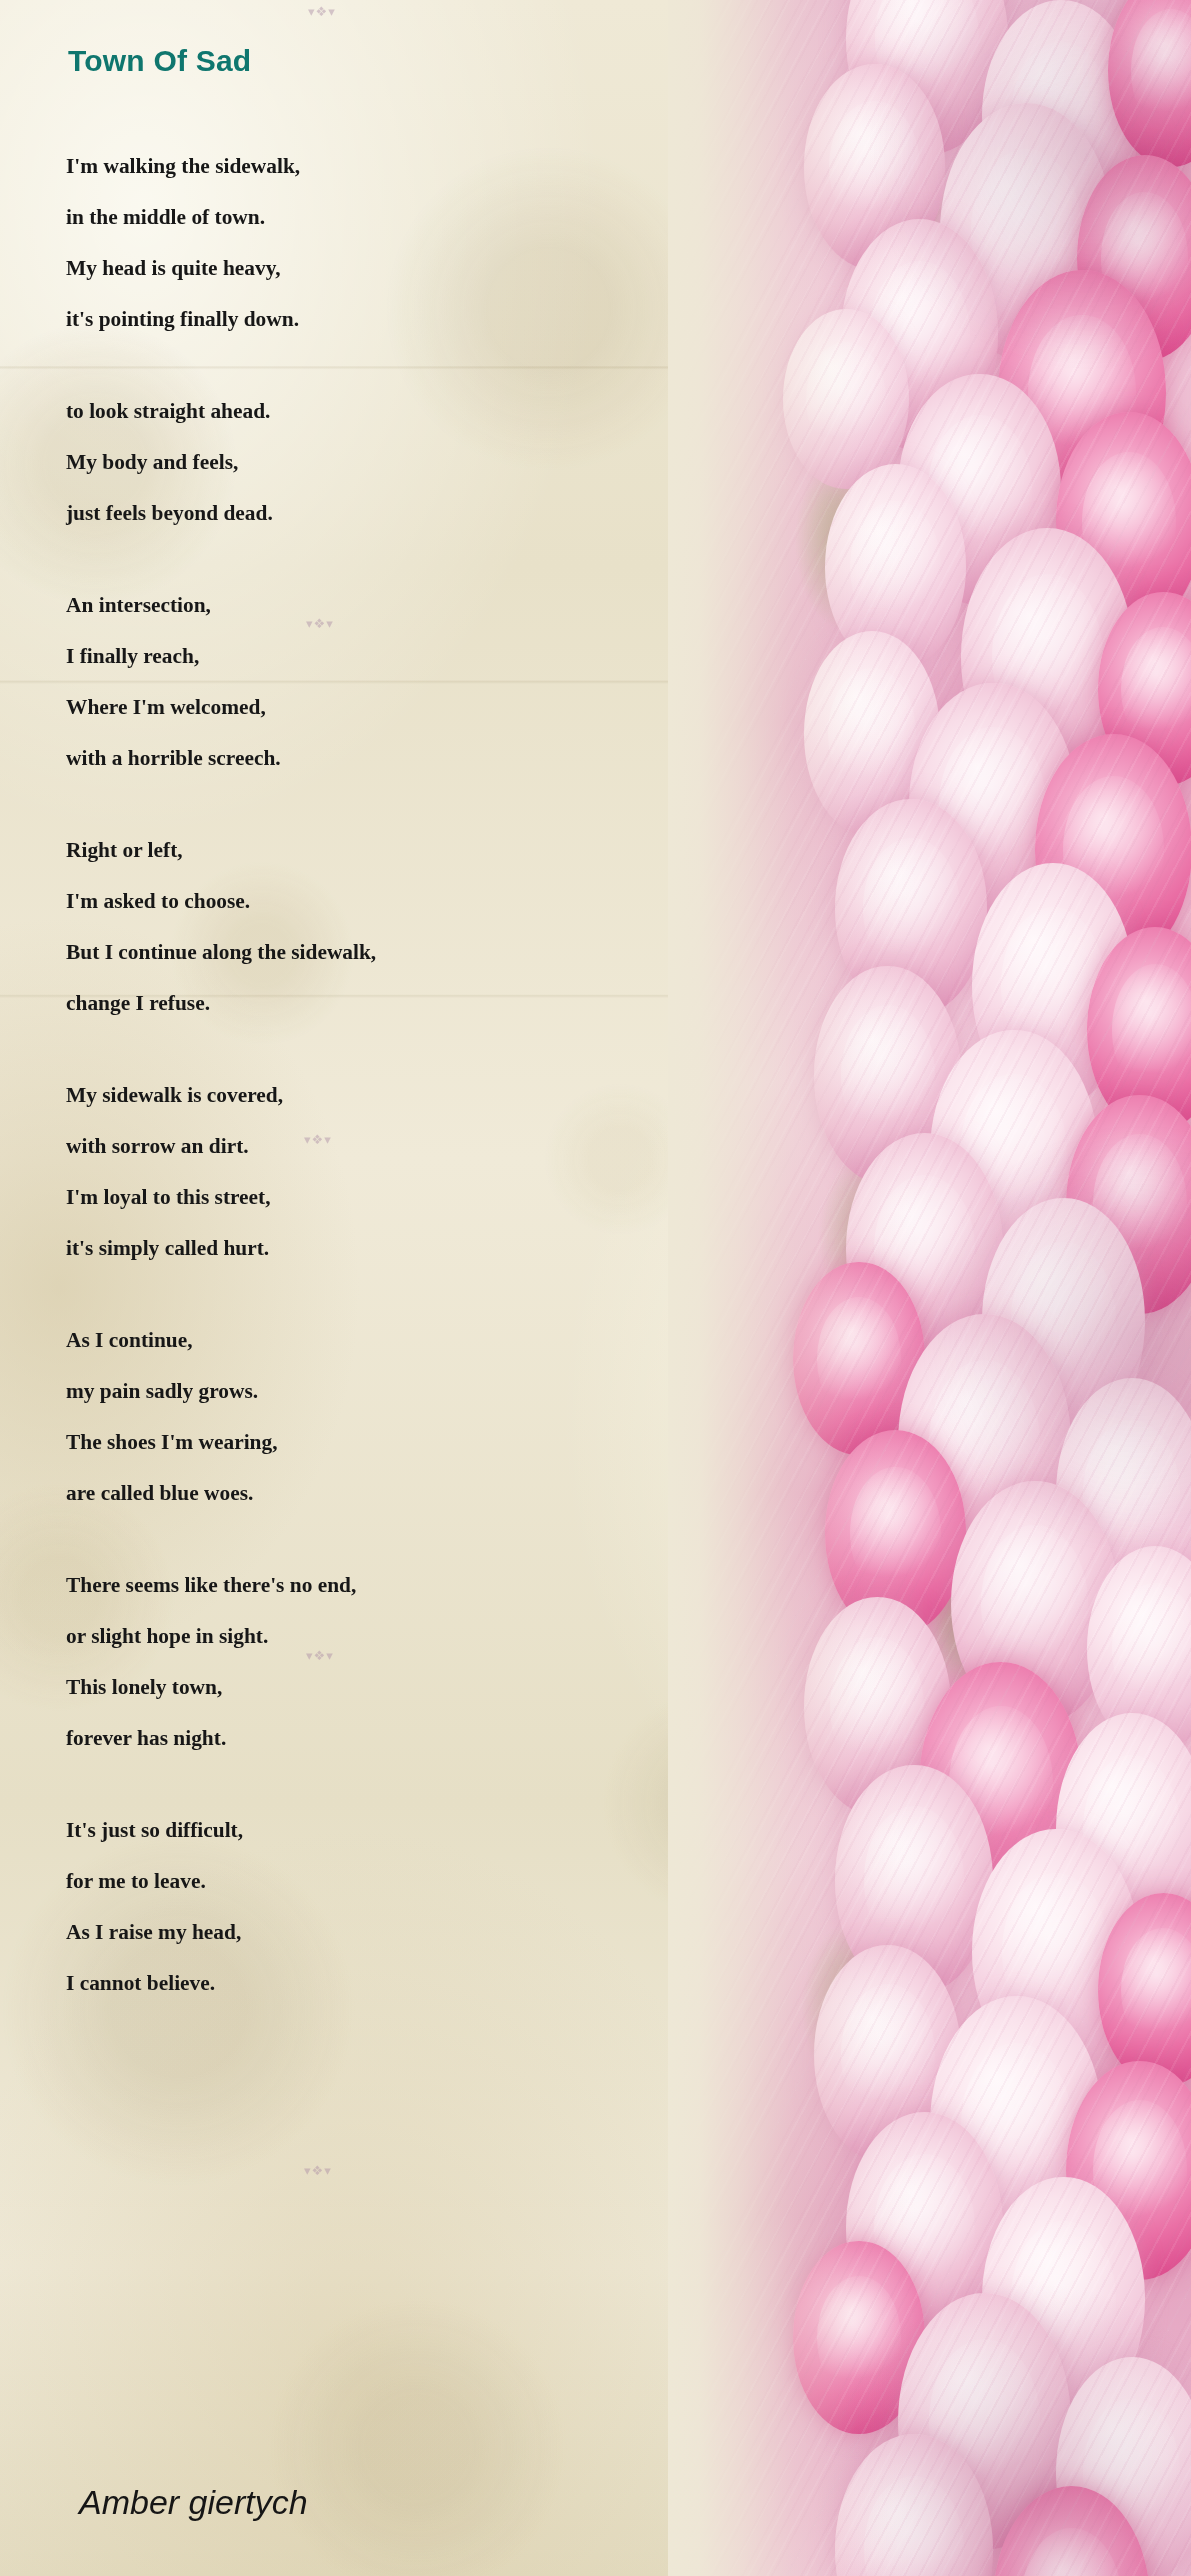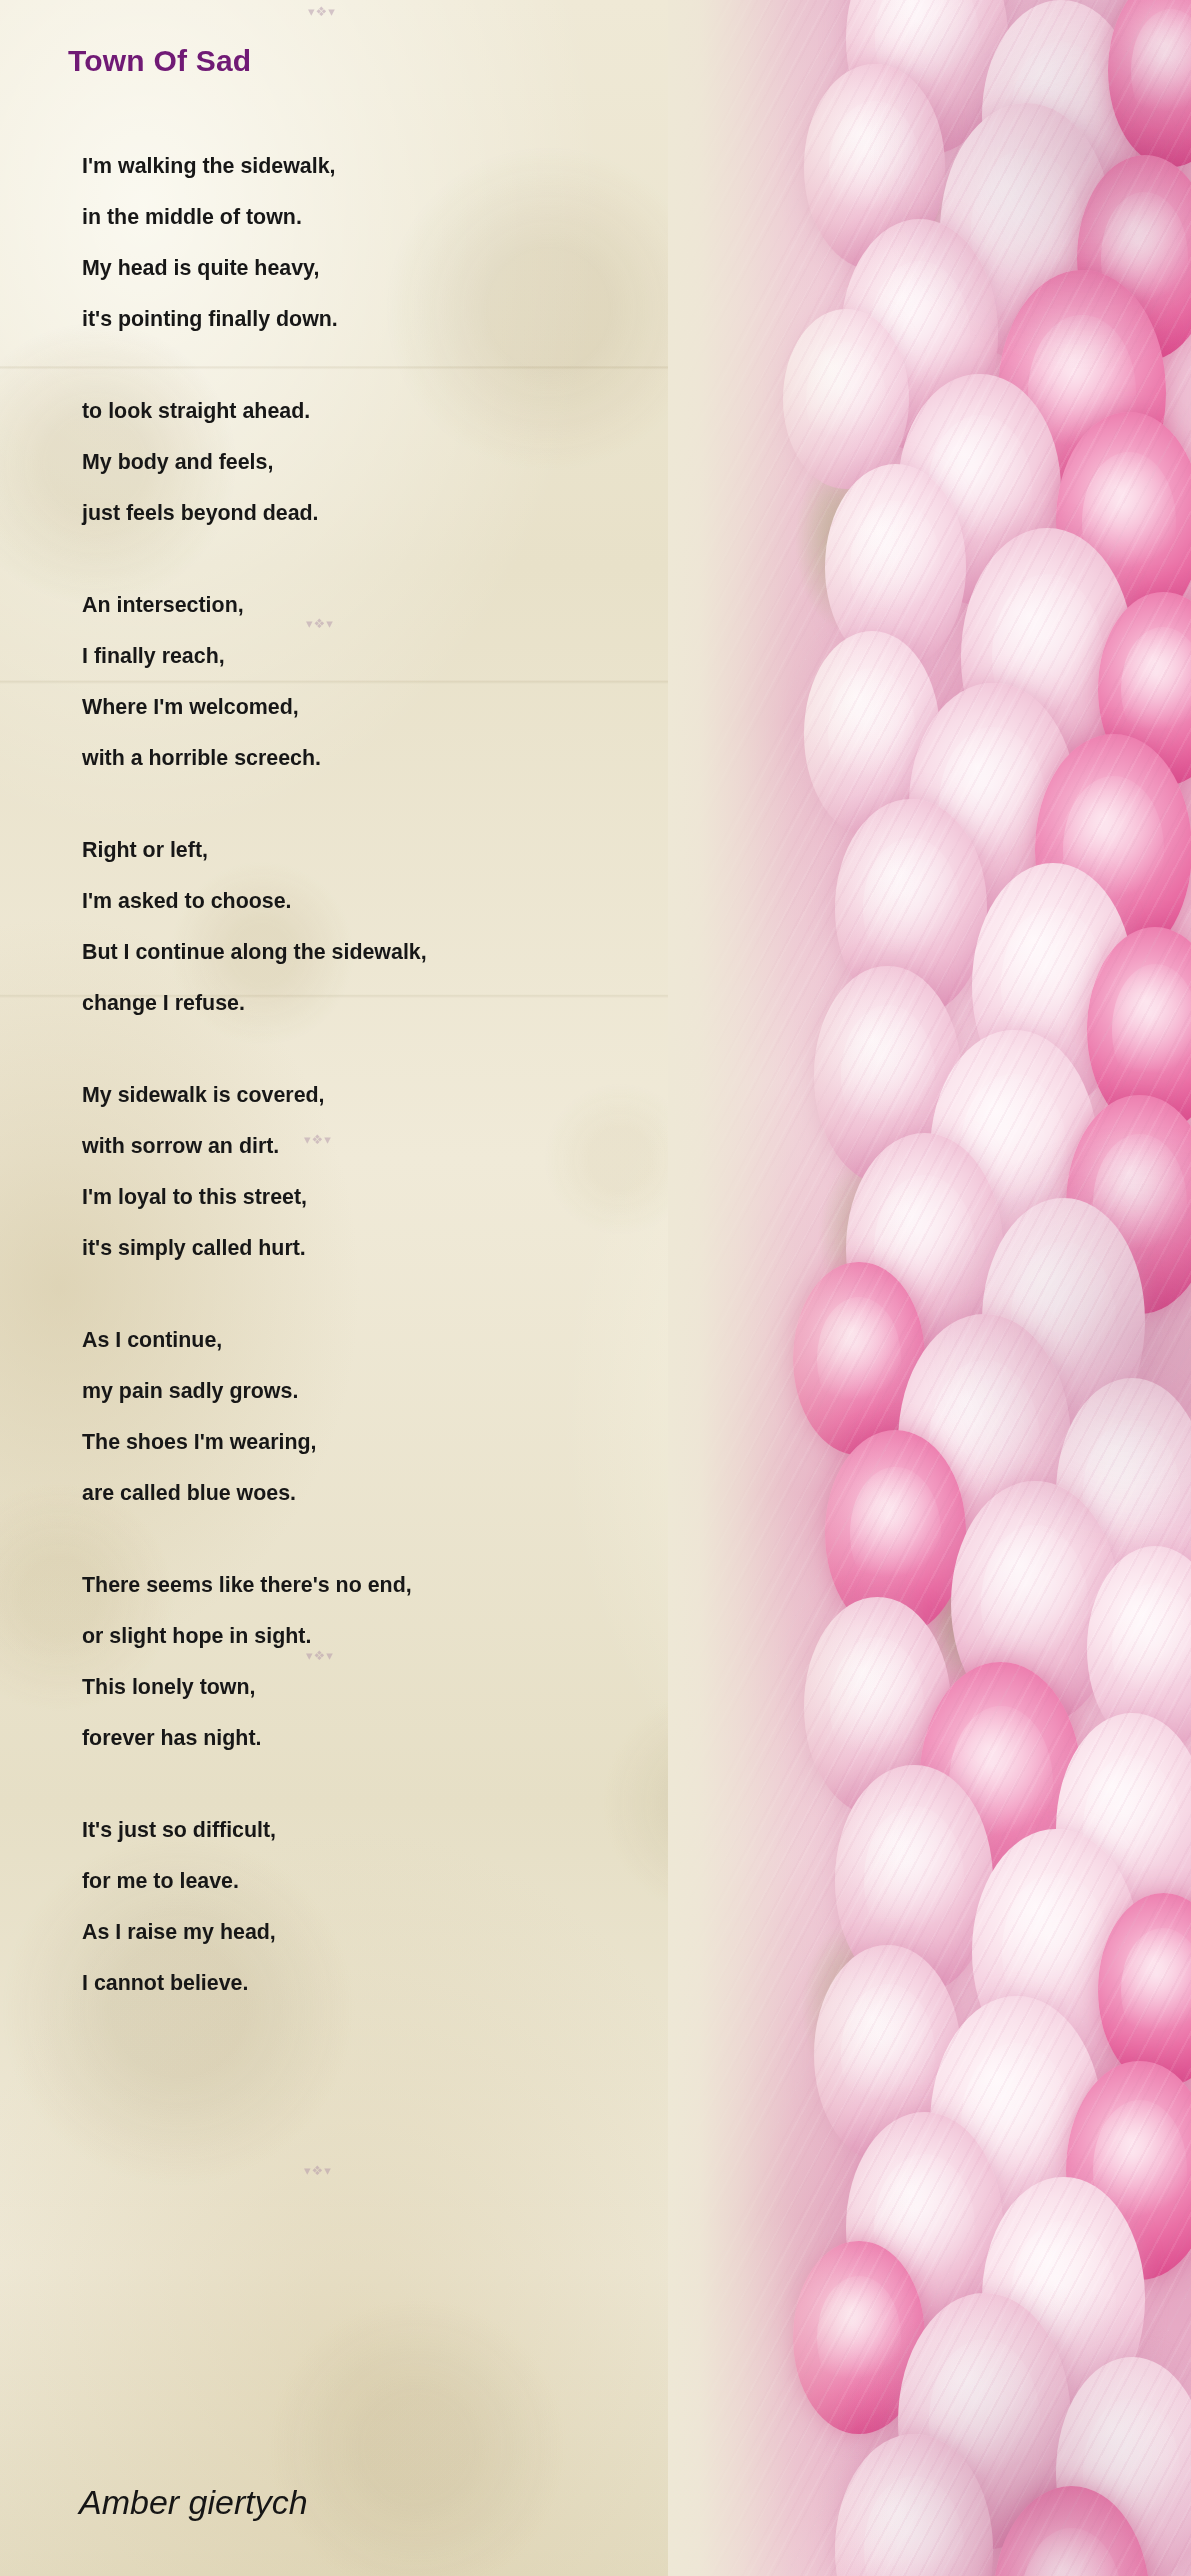--- a/index.html
+++ b/index.html
@@ -164,31 +164,32 @@
     width: 100%;
     height: 100%;
     padding: 0;
   }
   .title {
     position: absolute;
     left: 68px;
     top: 44px;
     font-size: 30px;
     font-weight: bold;
-    color: #701a75;
+    color: #0f766e;
     letter-spacing: 0.2px;
   }
   .poem {
     position: absolute;
     left: 66px;
     top: 141px;
     width: 616px;
   }
   .stanza {
-    margin: 0 0 41px 16px;
+    margin: 0 0 41px 0;
+    font-family: Liberation Serif, serif;
   }
   .line {
     font-size: 21.4px;
     font-weight: bold;
     color: #171717;
     line-height: 51px;
     white-space: pre;
   }
   .author {
     position: absolute;

